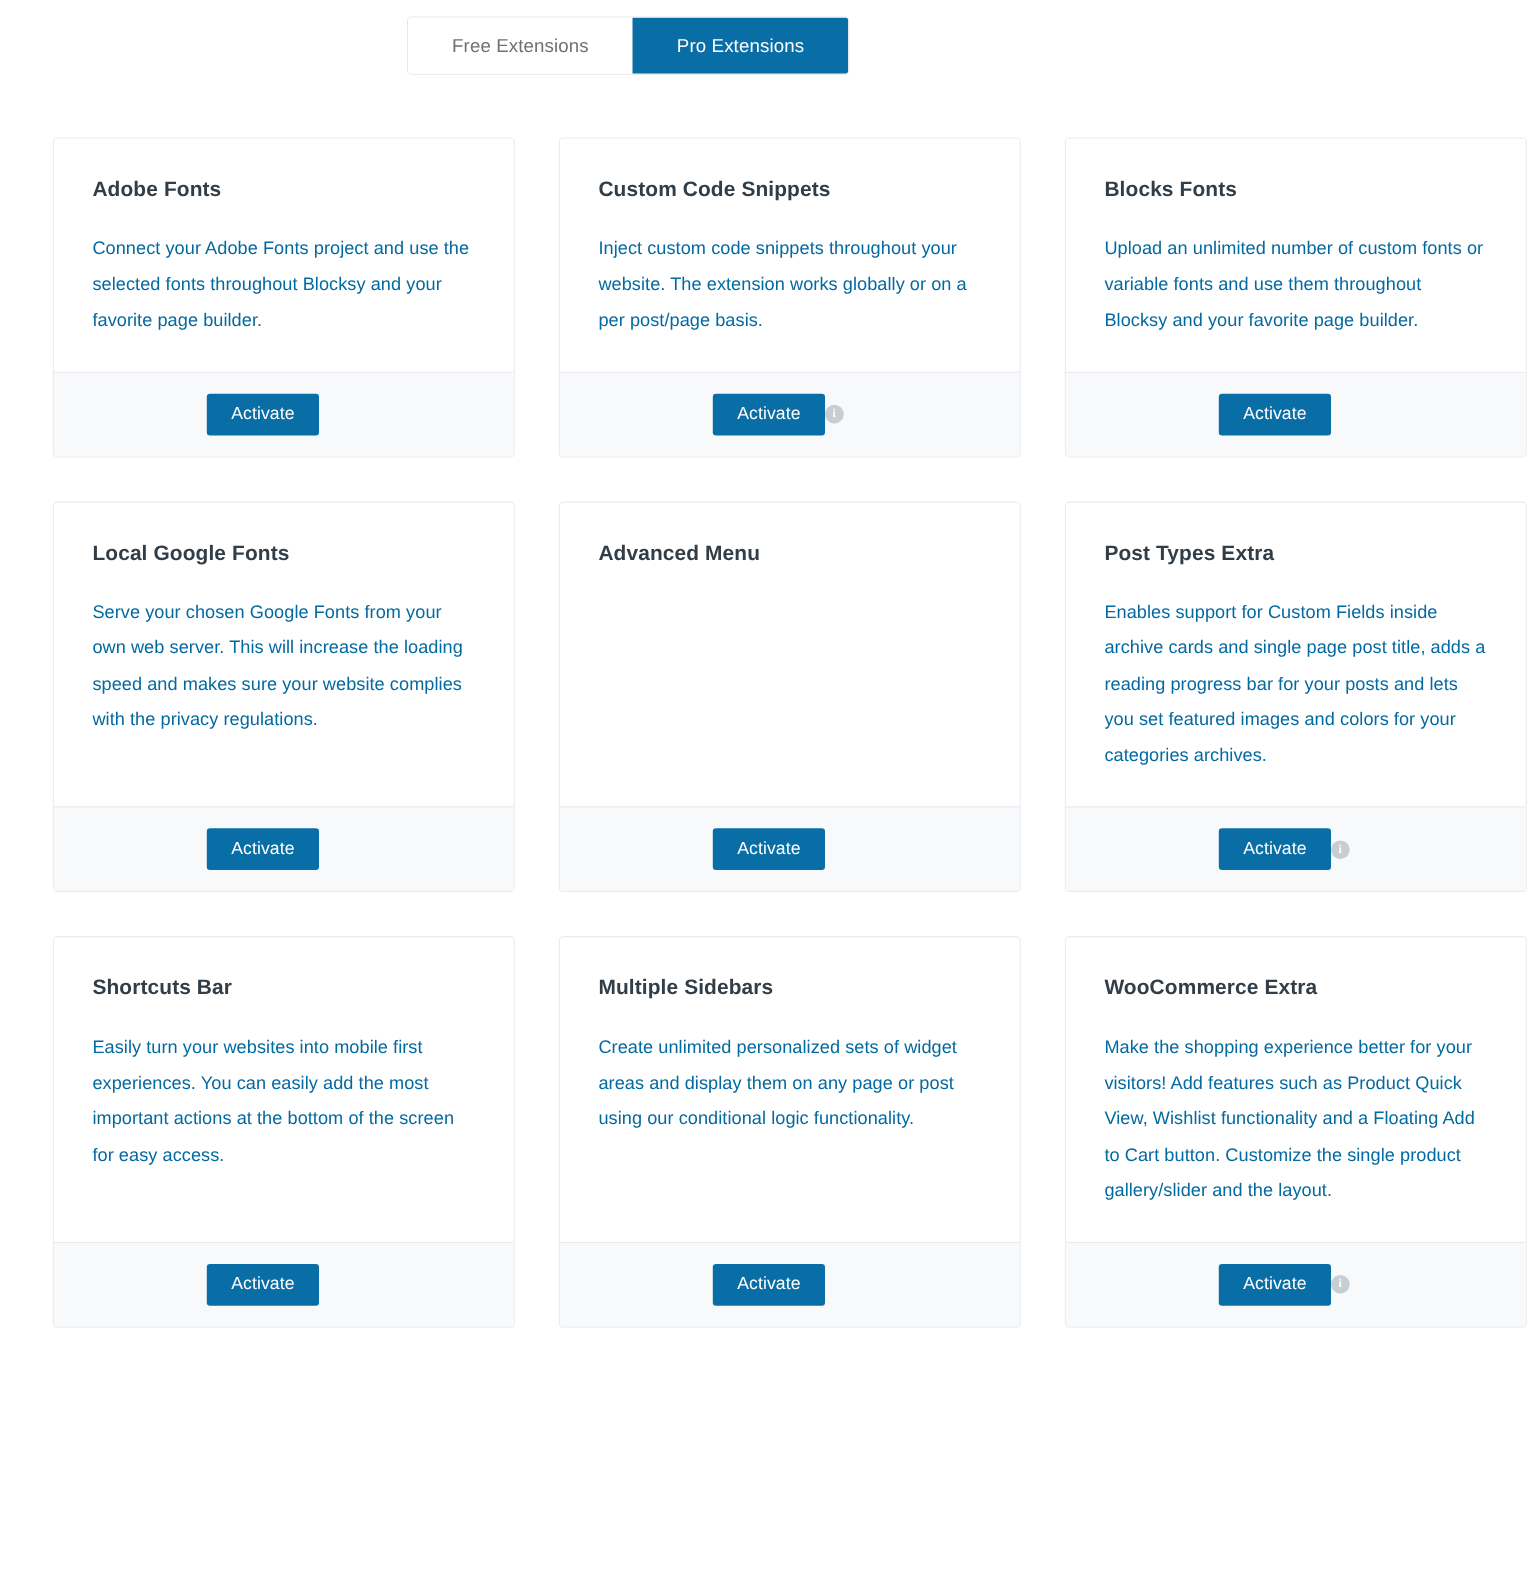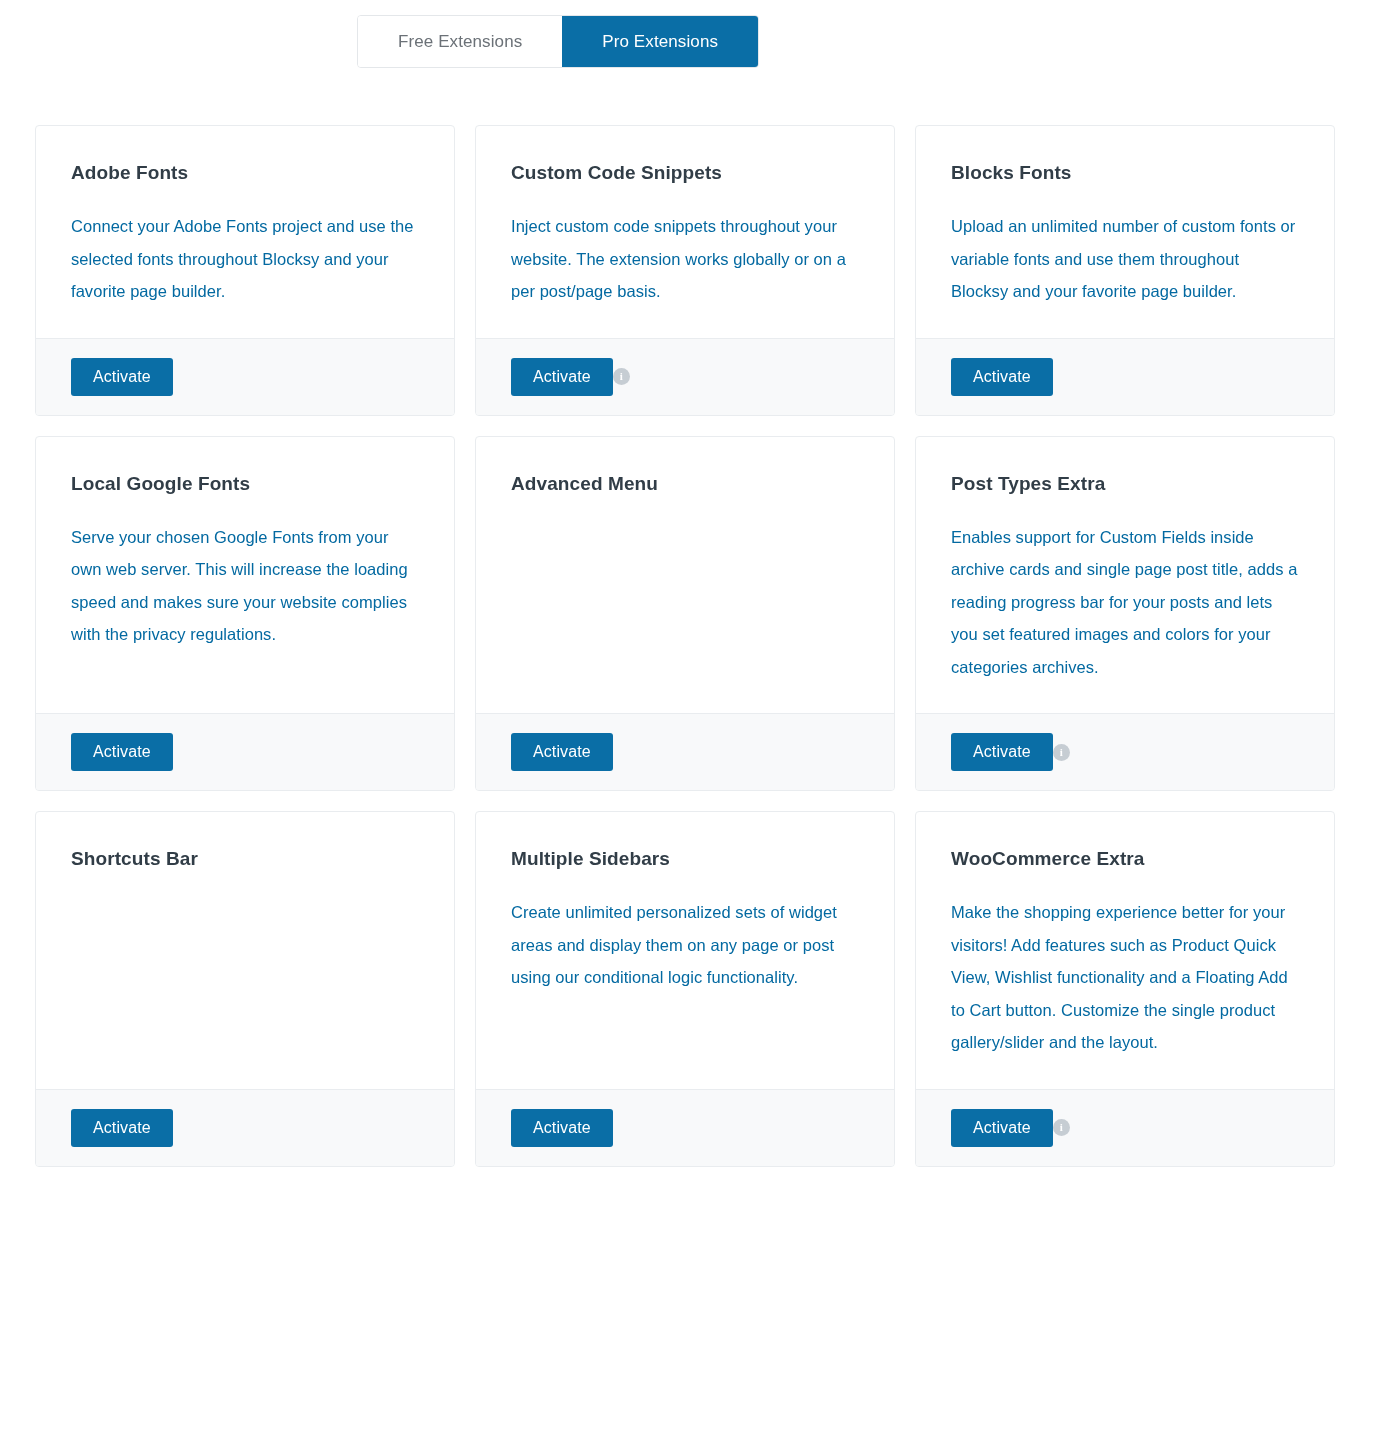--- a/index.html
+++ b/index.html
@@ -11,20 +11,21 @@
     background: #ffffff;
     font-family: "Liberation Sans", sans-serif;
     -webkit-font-smoothing: antialiased;
   }
 
   .page {
     width: 1116px;
     min-height: 1440px;
     background: #ffffff;
     position: relative;
+    margin-left: 13px;
   }
 
   
   .tabs-wrap {
     display: flex;
     justify-content: center;
     padding-top: 15px;
   }
   .tabs {
     display: flex;
@@ -55,21 +56,20 @@
   }
 
   
   .grid {
     display: grid;
     grid-template-columns: repeat(3, 420px);
     column-gap: 40px;
     row-gap: 40px;
     padding: 57px 35px 15px 35px;
     justify-content: start;
-    gap: 20px;
   }
 
   .card {
     border: 1px solid #e9ecef;
     border-radius: 4px;
     background: #ffffff;
     display: flex;
     flex-direction: column;
     overflow: hidden;
   }
@@ -94,21 +94,21 @@
     margin: 0;
     letter-spacing: .05px;
   }
 
   .card-footer {
     border-top: 1px solid #e9ecef;
     background: #f8f9fa;
     padding: 19px 35px 19px 35px;
     display: flex;
     align-items: center;
-    justify-content: flex-start;
+    justify-content: center;
     min-height: 76px;
   }
 
   .btn-activate {
     background: #0a6ea6;
     color: #ffffff;
     border: none;
     border-radius: 3px;
     font-size: 16px;
     font-family: "Liberation Sans", sans-serif;
@@ -220,20 +220,21 @@
         <div class="card-footer">
           <button class="btn-activate">Activate</button>
           <span class="info-slot">
             <span class="info-icon">i</span>
           </span>
         </div>
       </div>
       <div class="card">
         <div class="card-body">
           <h3 class="card-title">Shortcuts Bar</h3>
+          <p class="card-desc">Easily turn your websites into mobile first experiences. You can easily add the most important actions at the bottom of the screen for easy access.</p>
         </div>
         <div class="card-footer">
           <button class="btn-activate">Activate</button>
           <span class="info-slot empty">
             <span class="info-icon">i</span>
           </span>
         </div>
       </div>
       <div class="card">
         <div class="card-body">

